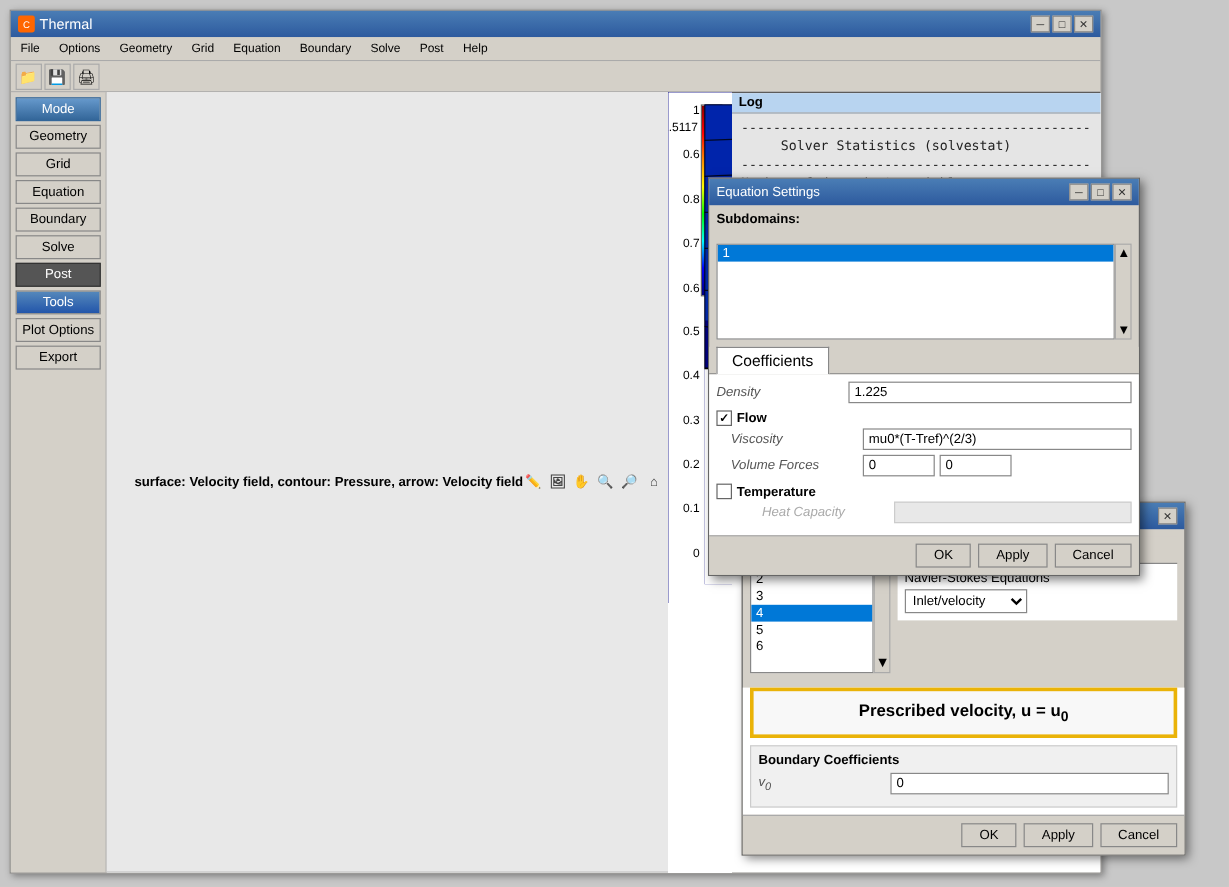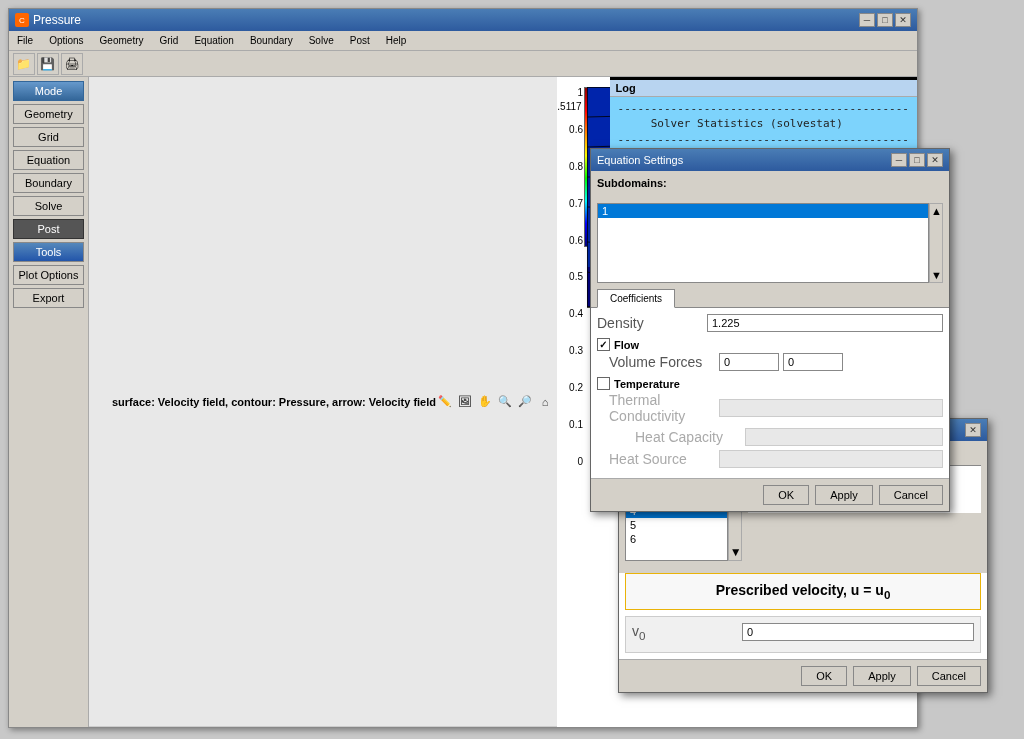--- a/index.html
+++ b/index.html
@@ -220,22 +220,22 @@
       position: absolute;
       left: 30px;
       top: 10px;
       width: 490px;
       height: 400px;
     }
 
     
     .log-panel {
       height: 140px;
-      background: #7dd3fc;
-      border-top: 3px solid #000000;
+      background: #e5e5e5;
+      border-top: 1px solid #000000;
       overflow-y: auto;
     }
     .log-header {
       background: #b8d4f0;
       padding: 2px 6px;
       font-size: 11px;
       font-weight: bold;
       border-bottom: 1px solid #aaa;
     }
     .log-content {
@@ -291,21 +291,21 @@
 
     .tab-bar {
       display: flex;
       border-bottom: 1px solid #888;
       background: #d4d0c8;
       padding: 0 6px;
     }
     .tab {
       padding: 3px 12px;
       cursor: pointer;
-      font-size: 10px;
+      font-size: 13px;
       border: 1px solid transparent;
       background: #d4d0c8;
     }
     .tab.active {
       background: white;
       border: 1px solid #888;
       border-bottom: 1px solid white;
       margin-bottom: -1px;
     }
 
@@ -313,22 +313,23 @@
       padding: 6px;
       background: white;
     }
     .coeff-row {
       display: flex;
       align-items: center;
       margin-bottom: 4px;
     }
     .coeff-label {
       width: 110px;
-      font-size: 14px;
+      font-size: 11px;
       color: #555;
+      font-style: italic;
     }
     .coeff-value {
       flex: 1;
       background: white;
       border: 1px solid #888;
       padding: 2px 4px;
       font-size: 11px;
     }
     .coeff-value-pair {
       display: flex;
@@ -414,21 +415,21 @@
     }
     .flow-select {
       flex: 1;
       background: white;
       border: 1px solid #888;
       padding: 2px;
       font-size: 11px;
     }
 
     .prescribed-vel-box {
-      border: 1px solid #eab308;
+      border: 3px solid #eab308;
       background: #f8f8f8;
       padding: 8px;
       text-align: center;
       margin: 6px 0;
     }
     .prescribed-vel-text {
       font-size: 14px;
       font-weight: bold;
     }
 
@@ -444,21 +445,21 @@
     }
   </style>
 </head>
 <body>
 
 <div class="main-window">
 
   <div class="window-titlebar">
     <div class="window-titlebar-left">
       <div class="app-icon">C</div>
-      <span>Pressure</span>
+      <span>Thermal</span>
     </div>
     <div class="titlebar-buttons">
       <div class="titlebar-btn">─</div>
       <div class="titlebar-btn">□</div>
       <div class="titlebar-btn">✕</div>
     </div>
   </div>
 
   <div class="menubar">
     <span class="menu-item">File</span>
@@ -694,48 +695,44 @@
     <div class="coeff-row">
       <div class="coeff-label">Density</div>
       <input class="coeff-value" type="text" style="flex: 1 1 0%; padding: 2px 4px; font-size: 11px; border: 1px solid rgb(136, 136, 136);" value="1.225">
     </div>
 
     <div class="section-header">
       <div class="checkbox">✓</div>
       <span>Flow</span>
     </div>
 
+    <div class="coeff-row" style="padding-left:12px;">
+      <div class="coeff-label">Viscosity</div>
+      <input class="coeff-value" type="text" style="flex: 1 1 0%; padding: 2px 4px; font-size: 11px; border: 1px solid rgb(136, 136, 136);" value="mu0*(T-Tref)^(2/3)">
+    </div>
 
     <div class="coeff-row" style="padding-left:12px;">
       <div class="coeff-label">Volume Forces</div>
       <div class="coeff-value-pair">
         <input type="text" style="width: 60px; border: 1px solid rgb(136, 136, 136); padding: 2px 4px; font-size: 11px;" value="0">
         <input type="text" style="width: 60px; border: 1px solid rgb(136, 136, 136); padding: 2px 4px; font-size: 11px;" value="0">
       </div>
     </div>
 
     <div class="section-header">
       <div class="checkbox"></div>
       <span>Temperature</span>
     </div>
 
-    <div class="coeff-row disabled-row" style="padding-left:12px;">
-      <div class="coeff-label" style="color:#aaa;">Thermal Conductivity</div>
-      <input class="coeff-value" type="text" style="flex: 1 1 0%; padding: 2px 4px; font-size: 11px; border: 1px solid rgb(204, 204, 204); background: rgb(232, 232, 232); color: rgb(170, 170, 170);">
-    </div>
 
     <div class="coeff-row disabled-row" style="padding-left:12px;">
       <div class="coeff-label" style="color:#aaa;margin-left:26px;">Heat Capacity</div>
       <input class="coeff-value" type="text" style="flex: 1 1 0%; padding: 2px 4px; font-size: 11px; border: 1px solid rgb(204, 204, 204); background: rgb(232, 232, 232); color: rgb(170, 170, 170);">
     </div>
 
-    <div class="coeff-row disabled-row" style="padding-left:12px;">
-      <div class="coeff-label" style="color:#aaa;">Heat Source</div>
-      <input class="coeff-value" type="text" style="flex: 1 1 0%; padding: 2px 4px; font-size: 11px; border: 1px solid rgb(204, 204, 204); background: rgb(232, 232, 232); color: rgb(170, 170, 170);">
-    </div>
   </div>
 
   <div class="dialog-buttons">
     <button class="dialog-btn">OK</button>
     <button class="dialog-btn">Apply</button>
     <button class="dialog-btn">Cancel</button>
   </div>
 </div>
 
 <div class="dialog-boundary">
@@ -782,20 +779,21 @@
   </div>
 
   <div style="padding: 0 6px 6px 6px; background:white;">
     <div class="prescribed-vel-box">
       <span class="prescribed-vel-text">
         Prescribed velocity, <b>u</b> = <b>u<sub>0</sub></b>
       </span>
     </div>
 
     <div class="boundary-coeffs-section">
+      <div class="boundary-coeffs-title">Boundary Coefficients</div>
       <div class="coeff-row">
         <div class="coeff-label">v<sub>0</sub></div>
         <input type="text" style="flex: 1 1 0%; border: 1px solid rgb(136, 136, 136); padding: 2px 4px; font-size: 11px; background: white;" value="0">
       </div>
     </div>
   </div>
 
   <div class="dialog-buttons">
     <button class="dialog-btn">OK</button>
     <button class="dialog-btn">Apply</button>

